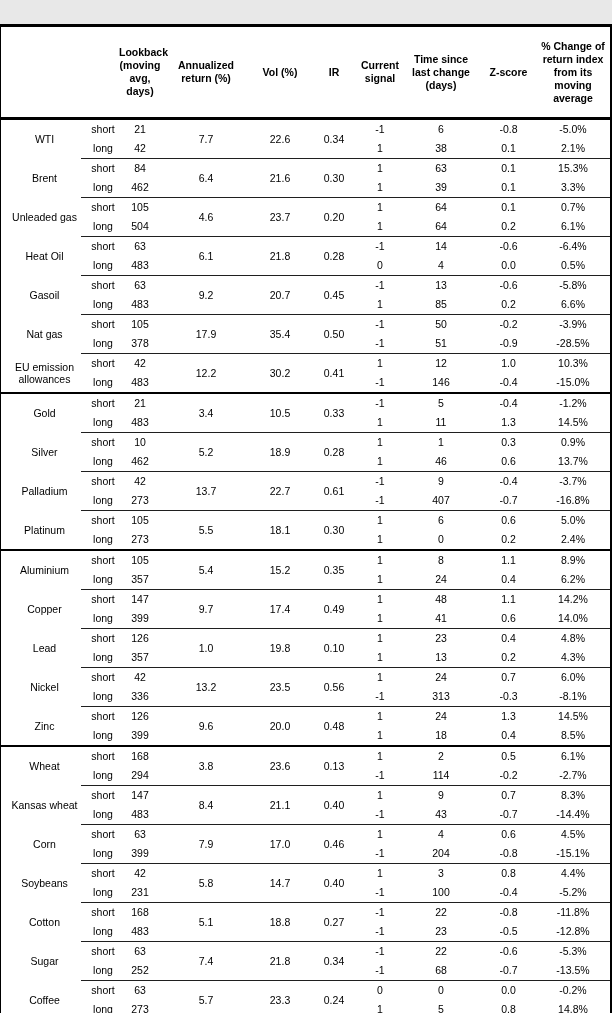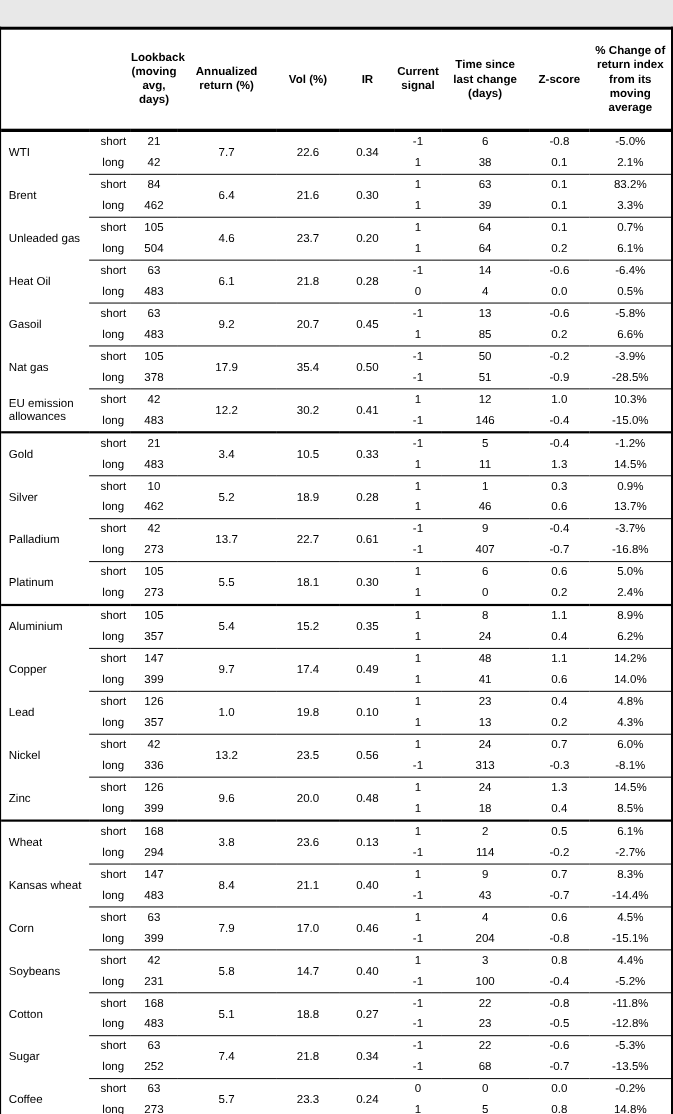--- a/index.html
+++ b/index.html
@@ -46,21 +46,21 @@
   td{
     height:19px;
     font-size:10.5px;
     line-height:19px;
     text-align:center;
     vertical-align:middle;
     padding:0;
     white-space:nowrap;
   }
   td.name{
-    text-align:left;
+    text-align:center;
     padding-left:7px;
     line-height:12px;
     white-space:normal;
   }
   td.sl{text-align:center;padding-left:6px;}
   td.gt{border-top:1px solid #1f1f1f;}
   td.st{border-top:2px solid #000;}
 
   .footer-bar{
     position:absolute;bottom:0;left:16px;
@@ -146,21 +146,21 @@
         <tr>
           <td class="name" rowspan="2">Brent</td>
           <td class="sl gt">short</td>
           <td class="gt">84</td>
           <td class="gt" rowspan="2">6.4</td>
           <td class="gt" rowspan="2">21.6</td>
           <td class="gt" rowspan="2">0.30</td>
           <td class="gt">1</td>
           <td class="gt">63</td>
           <td class="gt">0.1</td>
-          <td class="gt">83.2%</td>
+          <td class="gt">15.3%</td>
         </tr>
         <tr>
           <td class="sl">long</td>
           <td>462</td>
           <td>1</td>
           <td>39</td>
           <td>0.1</td>
           <td>3.3%</td>
         </tr>
         <tr>

